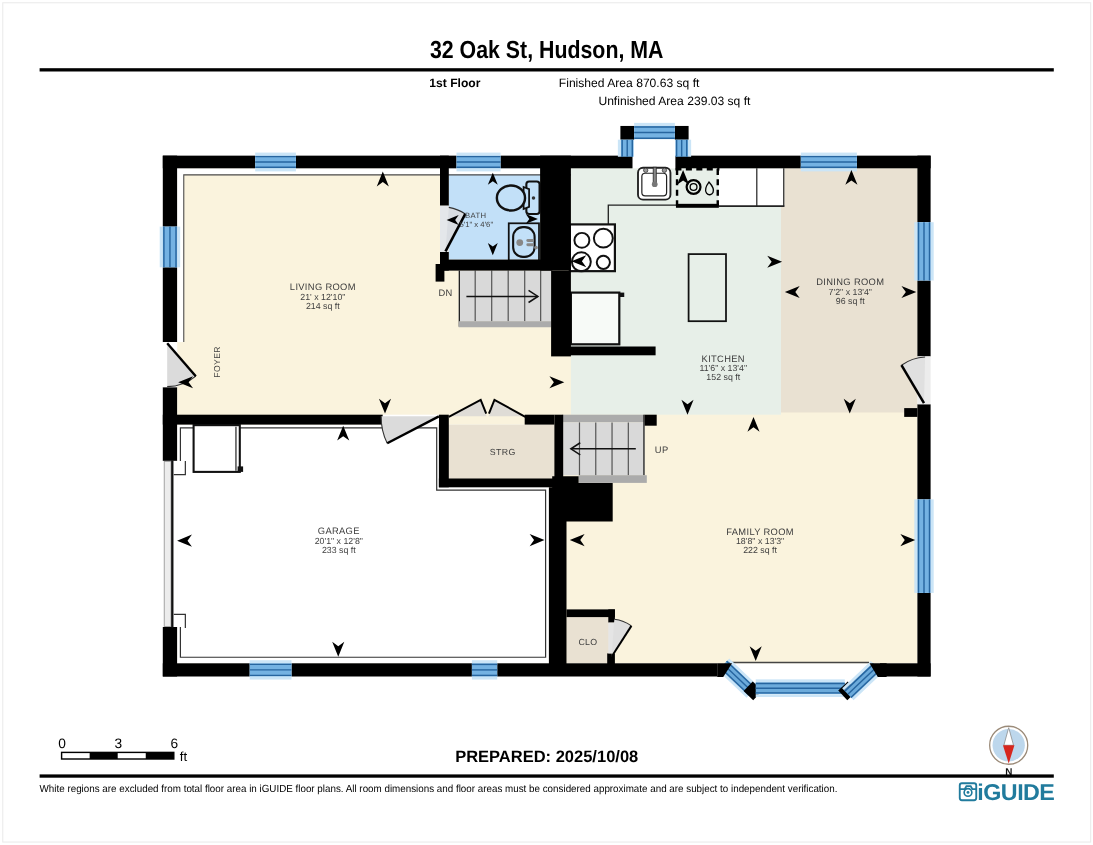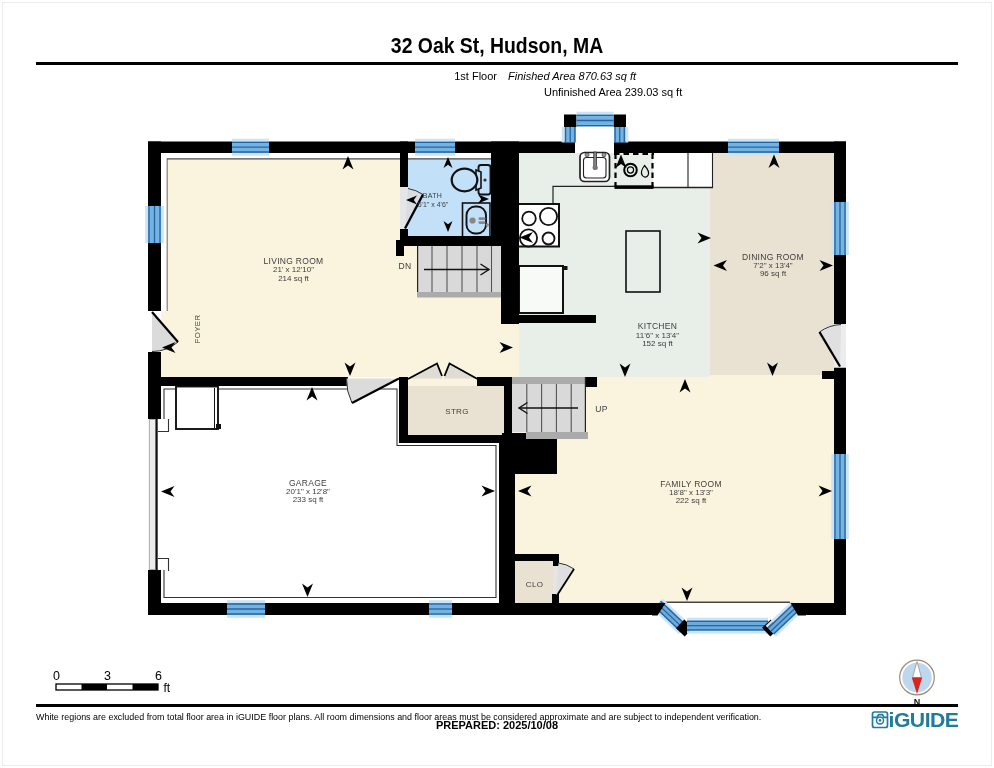--- a/index.html
+++ b/index.html
@@ -9,23 +9,23 @@
 </style>
 </head>
 <body>
 
 <div class="abs" style="left:2px;top:2px;width:988px;height:762px;border:1px solid #ececec;"></div>
 
 <div class="abs" style="left:0;top:32.5px;width:994px;text-align:center;font-size:22.5px;font-weight:bold;color:#000;transform:scaleX(0.862);transform-origin:497px 0;">32 Oak St, Hudson, MA</div>
 
 <div class="abs" style="left:36px;top:62px;width:922px;height:3.4px;background:#000;"></div>
 
-<div class="abs" style="left:330px;top:70px;width:167px;text-align:right;font-size:11px;font-weight:normal;">1st Floor</div>
-
-<div class="abs" style="left:508px;top:70px;font-size:11px;font-style:italic;">Finished Area 870.63 sq ft</div>
+<div class="abs" style="left:330px;top:70px;width:167px;text-align:center;font-size:11px;font-weight:bold;">1st Floor</div>
+
+<div class="abs" style="left:508px;top:70px;font-size:11px;">Finished Area 870.63 sq ft</div>
 
 <div class="abs" style="left:508px;top:86px;font-size:11px;padding-left:36px;">Unfinished Area 239.03 sq ft</div>
 
 <svg class="abs" style="left:0;top:0;" width="994" height="768" viewBox="0 0 994 768">
 
 <rect x="161" y="153" width="673" height="450" fill="#faf3dd"></rect>
 
 <rect x="519" y="153" width="191" height="224" fill="#e7efe8"></rect>
 
 <rect x="710" y="153" width="124" height="222" fill="#e9e1d2"></rect>
@@ -480,21 +480,21 @@
 <div class="abs" style="left:104px;top:668.5px;font-size:12.5px;">3</div>
 <div class="abs" style="left:155px;top:668.5px;font-size:12.5px;">6</div>
 
 <svg class="abs" style="left:50px;top:680px;" width="130" height="16" viewBox="0 0 130 16">
   <rect x="6" y="4" width="102" height="6" fill="#fff" stroke="#000" stroke-width="1.3"></rect>
   <rect x="31.5" y="4" width="25.5" height="6" fill="#000"></rect>
   <rect x="82.5" y="4" width="25.5" height="6" fill="#000"></rect>
   <text x="113.5" y="12" font-size="12" font-family="Liberation Sans" fill="#000">ft</text>
 </svg>
 
-<div class="abs" style="left:0;top:680px;width:994px;text-align:center;font-size:11px;font-weight:bold;margin-top:39px;">PREPARED: 2025/10/08</div>
+<div class="abs" style="left:0;top:680px;width:994px;text-align:center;font-size:15px;font-weight:bold;">PREPARED: 2025/10/08</div>
 
 <svg class="abs" style="left:894px;top:655px;" width="48" height="56" viewBox="0 0 48 56">
   <circle cx="23" cy="22.5" r="17.3" fill="#fff" stroke="#9b8b79" stroke-width="1.2"></circle>
   <circle cx="23" cy="22.5" r="14.7" fill="#bdd7ec"></circle>
   <polygon points="23,6.5 18.6,22.5 27.4,22.5" fill="#fff" stroke="#8a8a8a" stroke-width="0.7"></polygon>
   <polygon points="17.8,22.5 28.2,22.5 23,39" fill="#d6261d"></polygon>
   <text x="23" y="49.5" text-anchor="middle" font-size="9" font-weight="bold" font-family="Liberation Sans" fill="#111">N</text>
 </svg>
 
 <div class="abs" style="left:36px;top:704.2px;width:922px;height:2.9px;background:#000;"></div>

